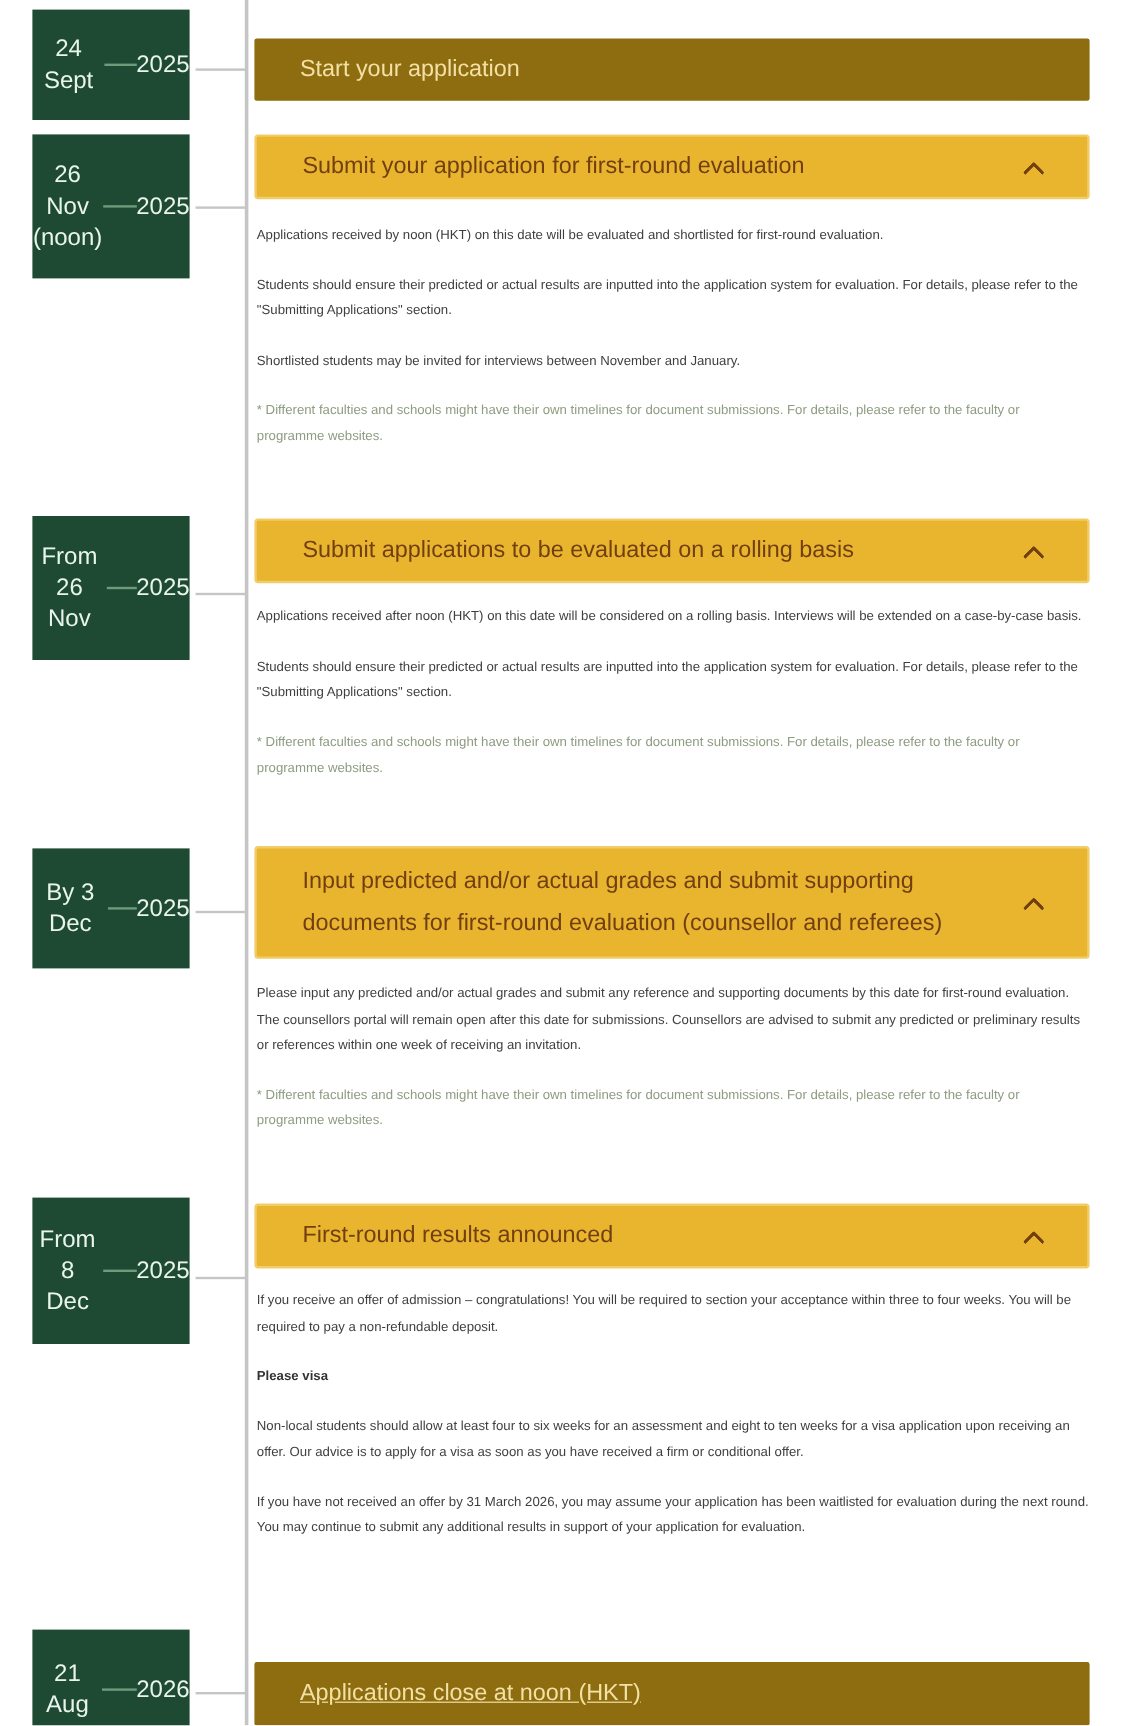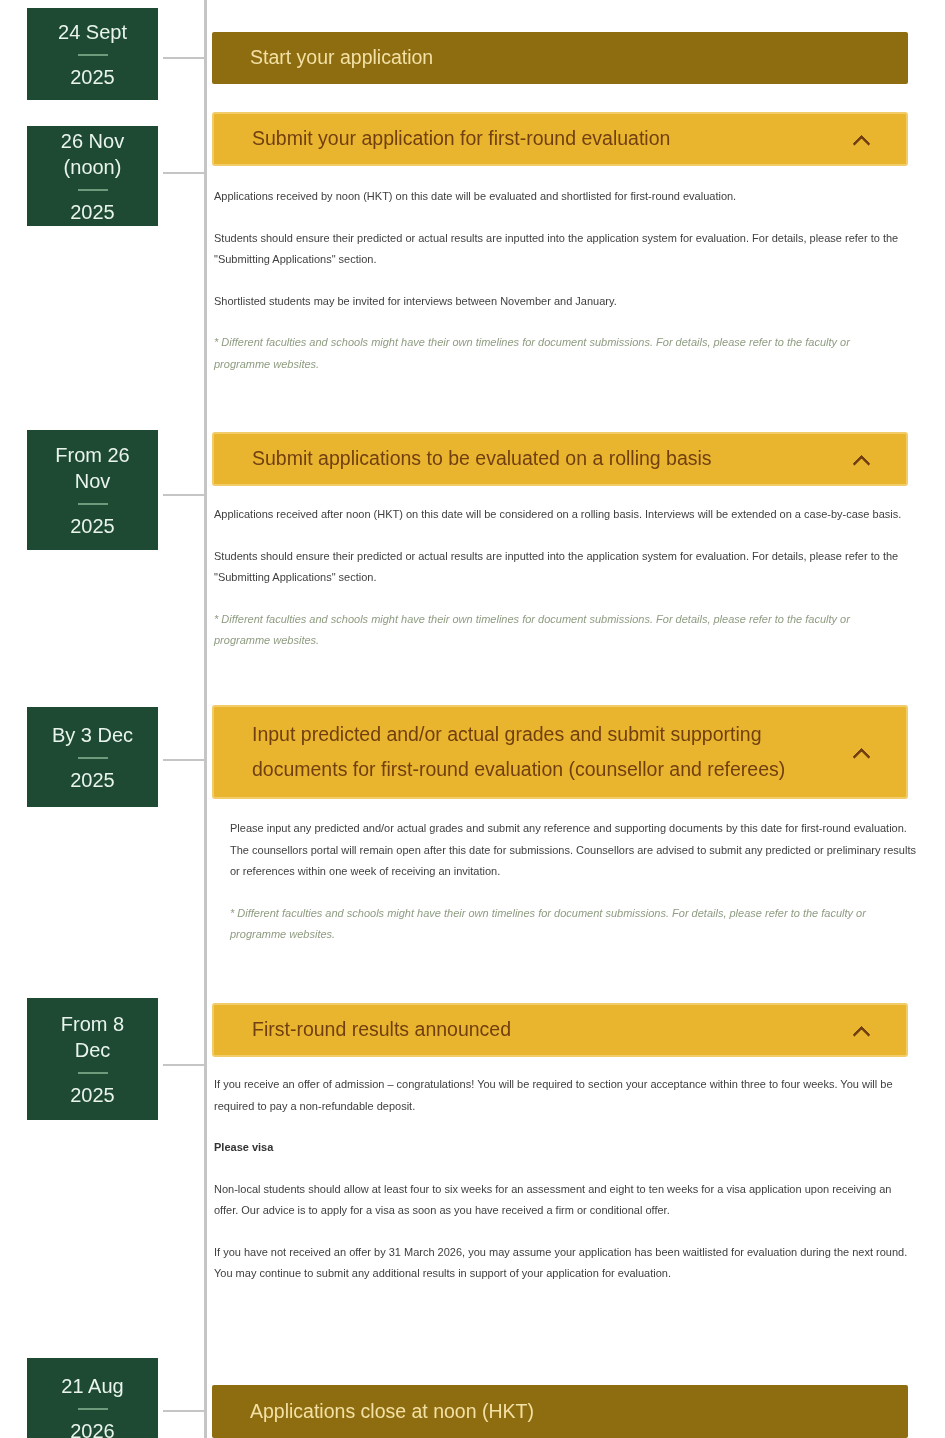--- a/index.html
+++ b/index.html
@@ -34,21 +34,21 @@
   .connector{
     position:absolute;
     height:2px;
     background:var(--lineGray);
   }
   .date-box{
     position:absolute;
     left:27px;width:131px;
     background:var(--green);
     color:var(--mint);
-    display:flex;flex-direction:column;
+    display:flex;flex-direction:row;
     align-items:center;justify-content:center;
     text-align:center;
   }
   .date-label{
     font-size:20px;line-height:26px;
     white-space:pre-line;
   }
   .date-divider{
     width:30px;height:2px;
     background:var(--boxDivider);
@@ -84,21 +84,21 @@
     margin-left:auto;
     flex:0 0 auto;
   }
   .section-body{
     position:absolute;
     left:214px;width:694px;
     color:var(--bodyText);
     font-size:11px;line-height:21.5px;
   }
   .section-body p{margin:0 0 20px;}
-  .section-body p.note{color:var(--noteText);margin-bottom:0;font-style:italic;}
+  .section-body p.note{color:var(--noteText);margin-bottom:0;}
   .section-body p.bold-label{font-weight:bold;color:#333;}
 </style>
 </head>
 <body>
 
 <div class="page">
 
   <div class="vline"></div>
 
   <div class="connector" style="top:57px;left:163px;width:43px;"></div>
@@ -106,21 +106,21 @@
   <div class="connector" style="top:494px;left:163px;width:43px;"></div>
   <div class="connector" style="top:759px;left:163px;width:43px;"></div>
   <div class="connector" style="top:1064px;left:163px;width:43px;"></div>
   <div class="connector" style="top:1410px;left:163px;width:43px;"></div>
 
   <div class="date-box" style="top:8px;height:92px;">
     <div class="date-label">24 Sept</div>
     <div class="date-divider"></div>
     <div class="date-year">2025</div>
   </div>
-  <div class="date-box" style="top:126px;height:100px;">
+  <div class="date-box" style="top:112px;height:120px;">
     <div class="date-label">26 Nov
 (noon)</div>
     <div class="date-divider"></div>
     <div class="date-year">2025</div>
   </div>
   <div class="date-box" style="top:430px;height:120px;">
     <div class="date-label">From 26
 Nov</div>
     <div class="date-divider"></div>
     <div class="date-year">2025</div>
@@ -159,38 +159,38 @@
   <div class="acc-header gold" style="top:705px;height:94px;">
     <div class="acc-title">Input predicted and/or actual grades and submit supporting documents for first-round evaluation (counsellor and referees)</div>
     <div class="chev"></div>
   </div>
 
   <div class="acc-header gold" style="top:1003px;height:54px;">
     <div class="acc-title">First-round results announced</div>
     <div class="chev"></div>
   </div>
 
-  <div class="acc-header dark" style="top:1385px;height:53px;">
+  <div class="acc-header dark" style="top:1385px;height:53px;text-decoration:underline;">
     <div class="acc-title">Applications close at noon (HKT)</div>
   </div>
 
   <div class="section-body" style="top:186px;">
     <p>Applications received by noon (HKT) on this date will be evaluated and shortlisted for first-round evaluation.</p>
     <p>Students should ensure their predicted or actual results are inputted into the application system for evaluation. For details, please refer to the "Submitting Applications" section.</p>
     <p>Shortlisted students may be invited for interviews between November and January.</p>
     <p class="note">* Different faculties and schools might have their own timelines for document submissions. For details, please refer to the faculty or programme websites.</p>
   </div>
 
   <div class="section-body" style="top:504px;">
     <p>Applications received after noon (HKT) on this date will be considered on a rolling basis. Interviews will be extended on a case-by-case basis.</p>
     <p>Students should ensure their predicted or actual results are inputted into the application system for evaluation. For details, please refer to the "Submitting Applications" section.</p>
     <p class="note">* Different faculties and schools might have their own timelines for document submissions. For details, please refer to the faculty or programme websites.</p>
   </div>
 
-  <div class="section-body" style="top:818px;margin-left:16px;">
+  <div class="section-body" style="top:818px;">
     <p>Please input any predicted and/or actual grades and submit any reference and supporting documents by this date for first-round evaluation. The counsellors portal will remain open after this date for submissions. Counsellors are advised to submit any predicted or preliminary results or references within one week of receiving an invitation.</p>
     <p class="note">* Different faculties and schools might have their own timelines for document submissions. For details, please refer to the faculty or programme websites.</p>
   </div>
 
   <div class="section-body" style="top:1074px;">
     <p>If you receive an offer of admission – congratulations! You will be required to section your acceptance within three to four weeks. You will be required to pay a non-refundable deposit.</p>
     <p class="bold-label">Please visa</p>
     <p>Non-local students should allow at least four to six weeks for an assessment and eight to ten weeks for a visa application upon receiving an offer. Our advice is to apply for a visa as soon as you have received a firm or conditional offer.</p>
     <p>If you have not received an offer by 31 March 2026, you may assume your application has been waitlisted for evaluation during the next round. You may continue to submit any additional results in support of your application for evaluation.</p>
   </div>

